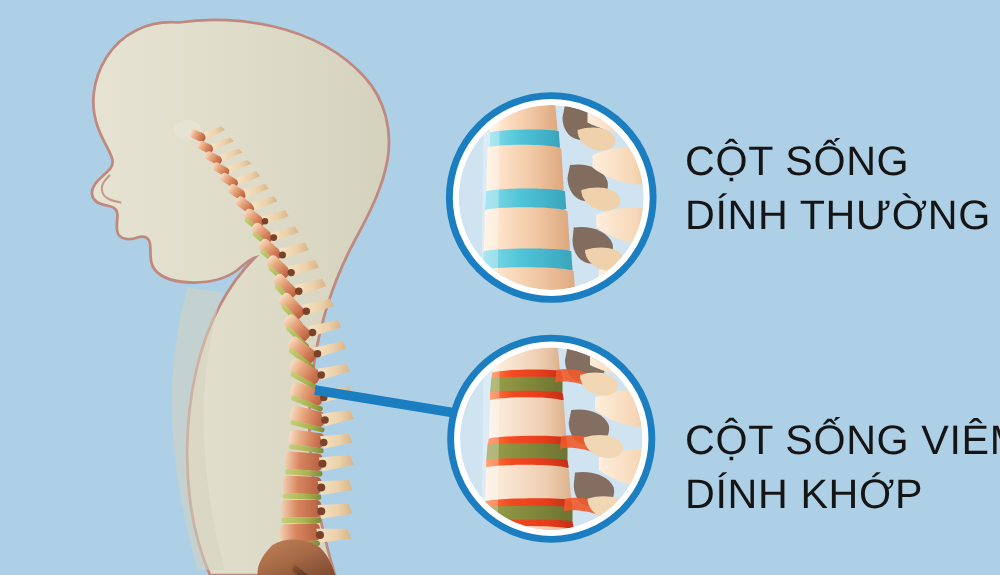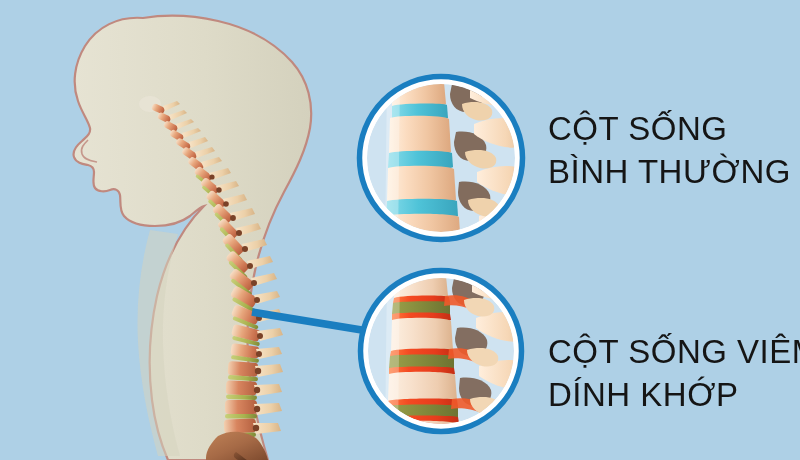--- a/index.html
+++ b/index.html
@@ -456,21 +456,21 @@
         <path d="M387,272 L400,272 L398,440 L385,440 Z" fill="#ffffff" opacity="0.28"></path>
       </g>
 
       <circle cx="441" cy="351" r="76.5" fill="none" stroke="#ffffff" stroke-width="7"></circle>
       <circle cx="441" cy="351" r="80.5" fill="none" stroke="#1a7ec0" stroke-width="5.5"></circle>
     </g>
   </svg>
 
   <div class="label-block" id="label-normal">
     <span class="label-line">CỘT SỐNG</span>
-    <span class="label-line">BÌNH THƯỜNG</span>
+    <span class="label-line">DÍNH THƯỜNG</span>
   </div>
 
   <div class="label-block" id="label-disease">
     <span class="label-line">CỘT SỐNG VIÊM</span>
     <span class="label-line">DÍNH KHỚP</span>
   </div>
 
 </div>
 
 </body></html>

